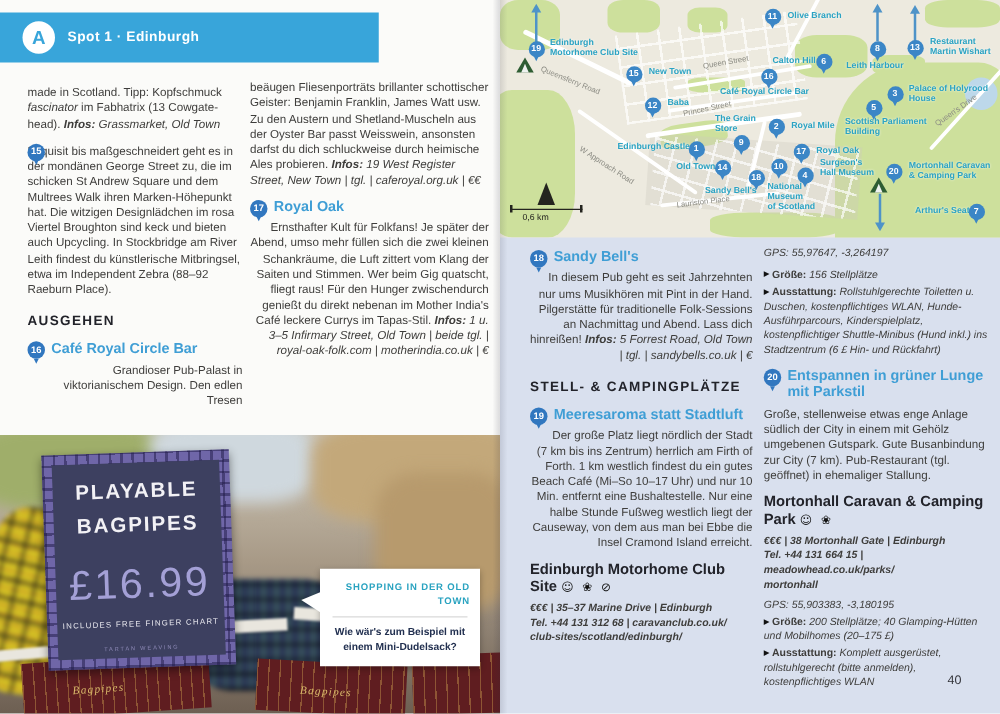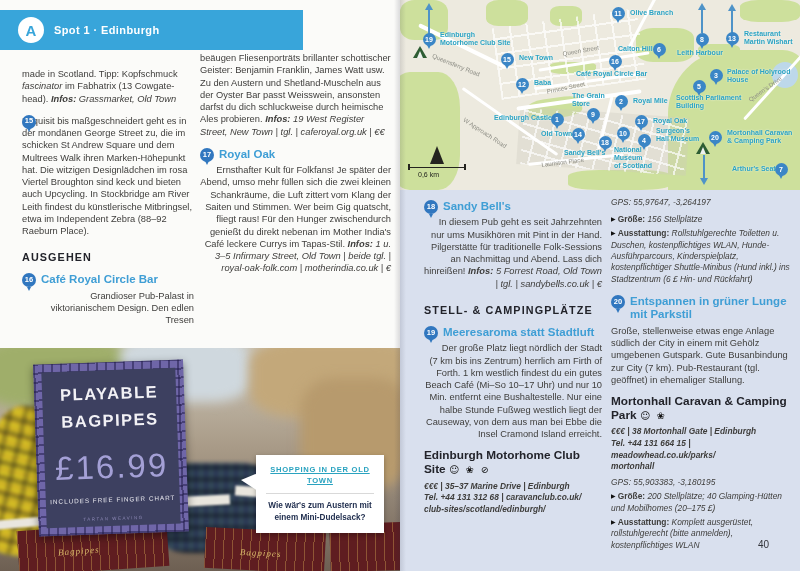--- a/index.html
+++ b/index.html
@@ -6,21 +6,21 @@
   #stage{position:relative;width:800px;height:571px;background:#fbfbf9;overflow:hidden;
          font-family:"Liberation Sans",sans-serif;color:#3e3d3b;}
   
   .band{position:absolute;left:0;top:10px;width:303px;height:40px;background:#38a5da;}
   .badge{position:absolute;left:18px;top:7px;width:26px;height:26px;border-radius:50%;background:#fff;
          display:flex;align-items:center;justify-content:center;font-weight:800;font-size:15px;color:#38a5da;}
   .band-title{position:absolute;left:54px;top:0;height:40px;display:flex;align-items:center;
          color:#fff;font-weight:700;font-size:11px;letter-spacing:.4px;}
   .col{position:absolute;}
   .c1{left:22px;top:68px;width:172px;}
-  .c2{left:200px;top:52px;width:191px;}
+  .c2{left:200px;top:64px;width:191px;}
   p.body{font-size:9.3px;line-height:1.32;margin:0 0 9px;}
   p.ind{text-indent:14px;text-align:right;}
   .lbl{font-weight:700;font-style:italic;}
   .addr{font-style:italic;}
   .sect{font-size:10.8px;font-weight:800;letter-spacing:1.1px;color:#22232a;margin:14px 0 8px;}
   .etitle{position:relative;margin:10px 0 3px;padding-left:19px;color:#3f9ed5;font-weight:700;
           font-size:11.5px;line-height:1.16;}
   .tpin{position:absolute;left:0;top:0;width:14px;height:14px;border-radius:50%;background:#3177bf;
         color:#fff;font-size:7.5px;font-weight:700;display:flex;align-items:center;justify-content:center;}
   .tpin::after{content:'';position:absolute;left:4.5px;bottom:-3.5px;border-left:2.5px solid transparent;
@@ -50,21 +50,21 @@
         display:flex;flex-direction:column;align-items:center;text-align:center;}
   .sign-l1{color:#f2f1f5;font-weight:700;font-size:16.5px;letter-spacing:1.5px;margin-top:14px;}
   .sign-l2{color:#f2f1f5;font-weight:700;font-size:16.5px;letter-spacing:1.5px;margin-top:8px;}
   .sign-price{color:#a4a0d6;font-size:33px;letter-spacing:2px;margin-top:18px;}
   .sign-sub{color:#e8e7ee;font-size:6.3px;letter-spacing:1px;margin-top:10px;}
   .sign-brand{color:#8c88b5;font-size:4.5px;letter-spacing:1.5px;margin-top:13px;}
   .bubble{position:absolute;left:256px;top:455px;width:112px;background:#fff;padding:9px 8px 9px;
         box-shadow:0 2px 5px rgba(0,0,0,.3);}
   .bubble::before{content:'';position:absolute;left:-15px;top:18px;border-top:7px solid transparent;
         border-bottom:11px solid transparent;border-right:17px solid #fff;}
-  .bub-h{color:#2aa3c0;font-weight:800;font-size:7.6px;letter-spacing:.7px;text-align:center;line-height:1.5;text-decoration:underline;}
+  .bub-h{color:#2aa3c0;font-weight:800;font-size:7.6px;letter-spacing:.7px;text-align:right;line-height:1.5;}
   .bub-div{height:1px;background:#d9d9d9;margin:6px 2px;}
   .bub-q{color:#223050;font-weight:700;font-size:8.2px;text-align:center;line-height:1.45;}
   
   .rpage{position:absolute;left:400px;top:0;width:400px;height:571px;background:#d9e0ee;}
   .map{position:absolute;left:0;top:0;width:400px;height:190px;background:#edeadf;overflow:hidden;}
   .park{position:absolute;background:#cde09c;border-radius:30%;}
   .water{position:absolute;background:#bdd8ea;border-radius:50%;}
   .road{position:absolute;background:#fff;border-radius:2px;}
   .grid{position:absolute;opacity:.75;}
   .mstreet{position:absolute;font-size:6.2px;color:#8c8c84;white-space:nowrap;transform-origin:0 0;}
@@ -154,21 +154,21 @@
       <div class="sign-l2">BAGPIPES</div>
       <div class="sign-price">£16.99</div>
       <div class="sign-sub">INCLUDES FREE FINGER CHART</div>
       <div class="sign-brand">TARTAN WEAVING</div>
     </div>
   </div>
 
   <div class="bubble">
     <div class="bub-h">SHOPPING IN DER OLD TOWN</div>
     <div class="bub-div"></div>
-    <div class="bub-q">Wie wär's zum Austern mit einem Mini-Dudelsack?</div>
+    <div class="bub-q">Wie wär's zum Beispiel mit einem Mini-Dudelsack?</div>
   </div>
 
   <div class="rpage">
     <div class="map">
 
       <div class="park" style="left:268px;top:50px;width:140px;height:142px;border-radius:45% 18% 0 0;"></div>
       <div class="park" style="left:236px;top:28px;width:58px;height:34px;"></div>
       <div class="park" style="left:128px;top:98px;width:54px;height:20px;transform:rotate(-8deg);"></div>
       <div class="park" style="left:168px;top:170px;width:104px;height:20px;"></div>
       <div class="park" style="left:-12px;top:72px;width:72px;height:118px;"></div>

